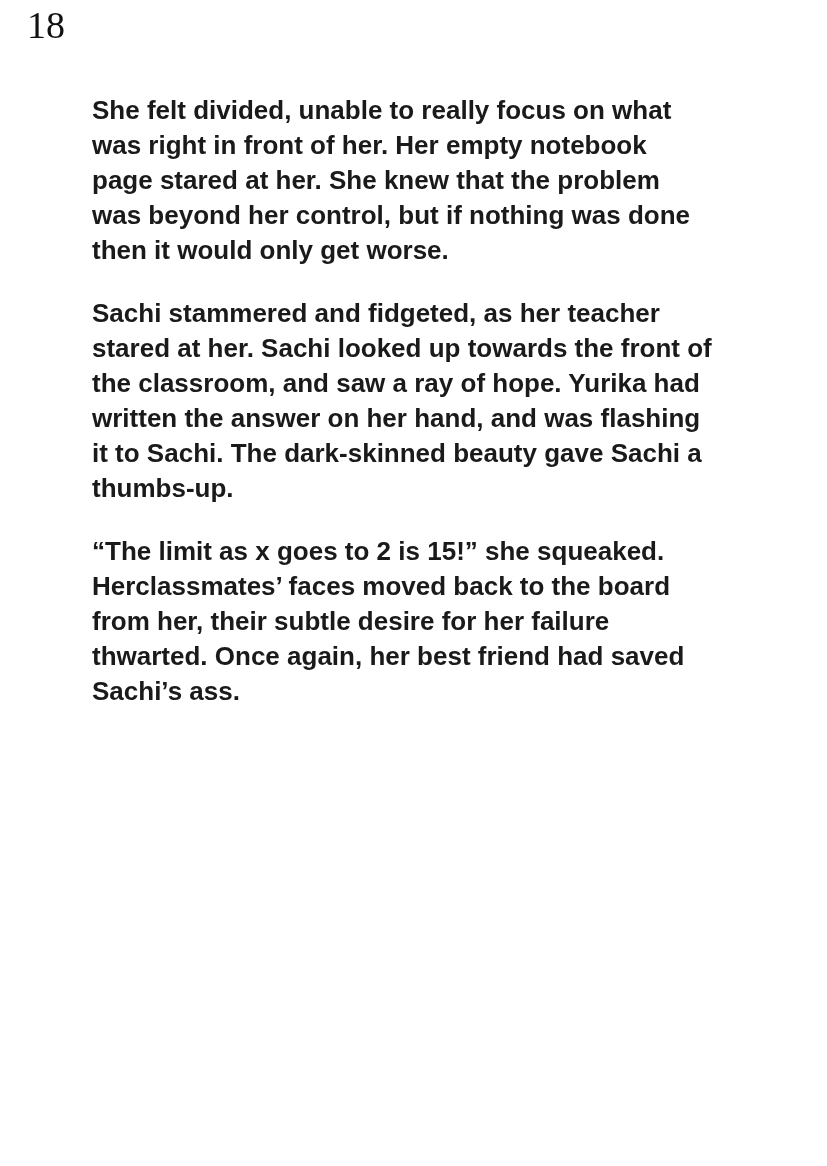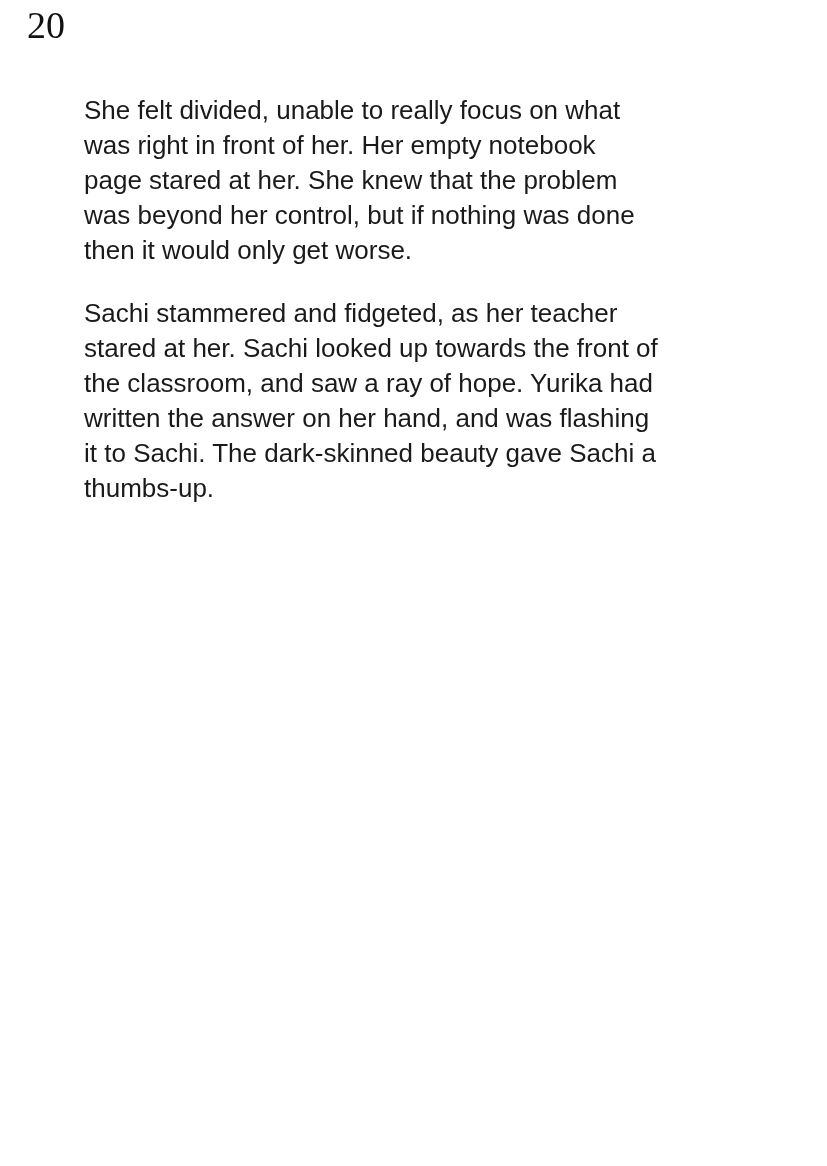--- a/index.html
+++ b/index.html
@@ -23,44 +23,50 @@
     position: absolute;
     left: 27px;
     top: 5px;
     font-family: "Liberation Serif", serif;
     font-size: 38px;
     line-height: 1.1;
     color: #111111;
   }
   .content {
     position: absolute;
-    left: 84px;
+    left: 92px;
     top: 93px;
     width: 665px;
+    font-weight: bold;
   }
   .content p {
     margin: 0 0 28px 0;
     font-size: 26px;
     line-height: 35px;
     color: #1a1a1a;
     white-space: pre-line; 
   }
 </style>
 </head>
 <body>
 
 <div class="page">
-  <div class="page-number">20</div>
+  <div class="page-number">18</div>
 
   <div class="content">
     <p>She felt divided, unable to really focus on what
 was right in front of her. Her empty notebook
 page stared at her. She knew that the problem
 was beyond her control, but if nothing was done
 then it would only get worse.</p>
     <p>Sachi stammered and fidgeted, as her teacher
 stared at her. Sachi looked up towards the front of
 the classroom, and saw a ray of hope. Yurika had
 written the answer on her hand, and was flashing
 it to Sachi. The dark-skinned beauty gave Sachi a
 thumbs-up.</p>
+    <p>“The limit as x goes to 2 is 15!” she squeaked.
+Herclassmates’ faces moved back to the board
+from her, their subtle desire for her failure
+thwarted. Once again, her best friend had saved
+Sachi’s ass.</p>
   </div>
 </div>
 
 </body></html>

